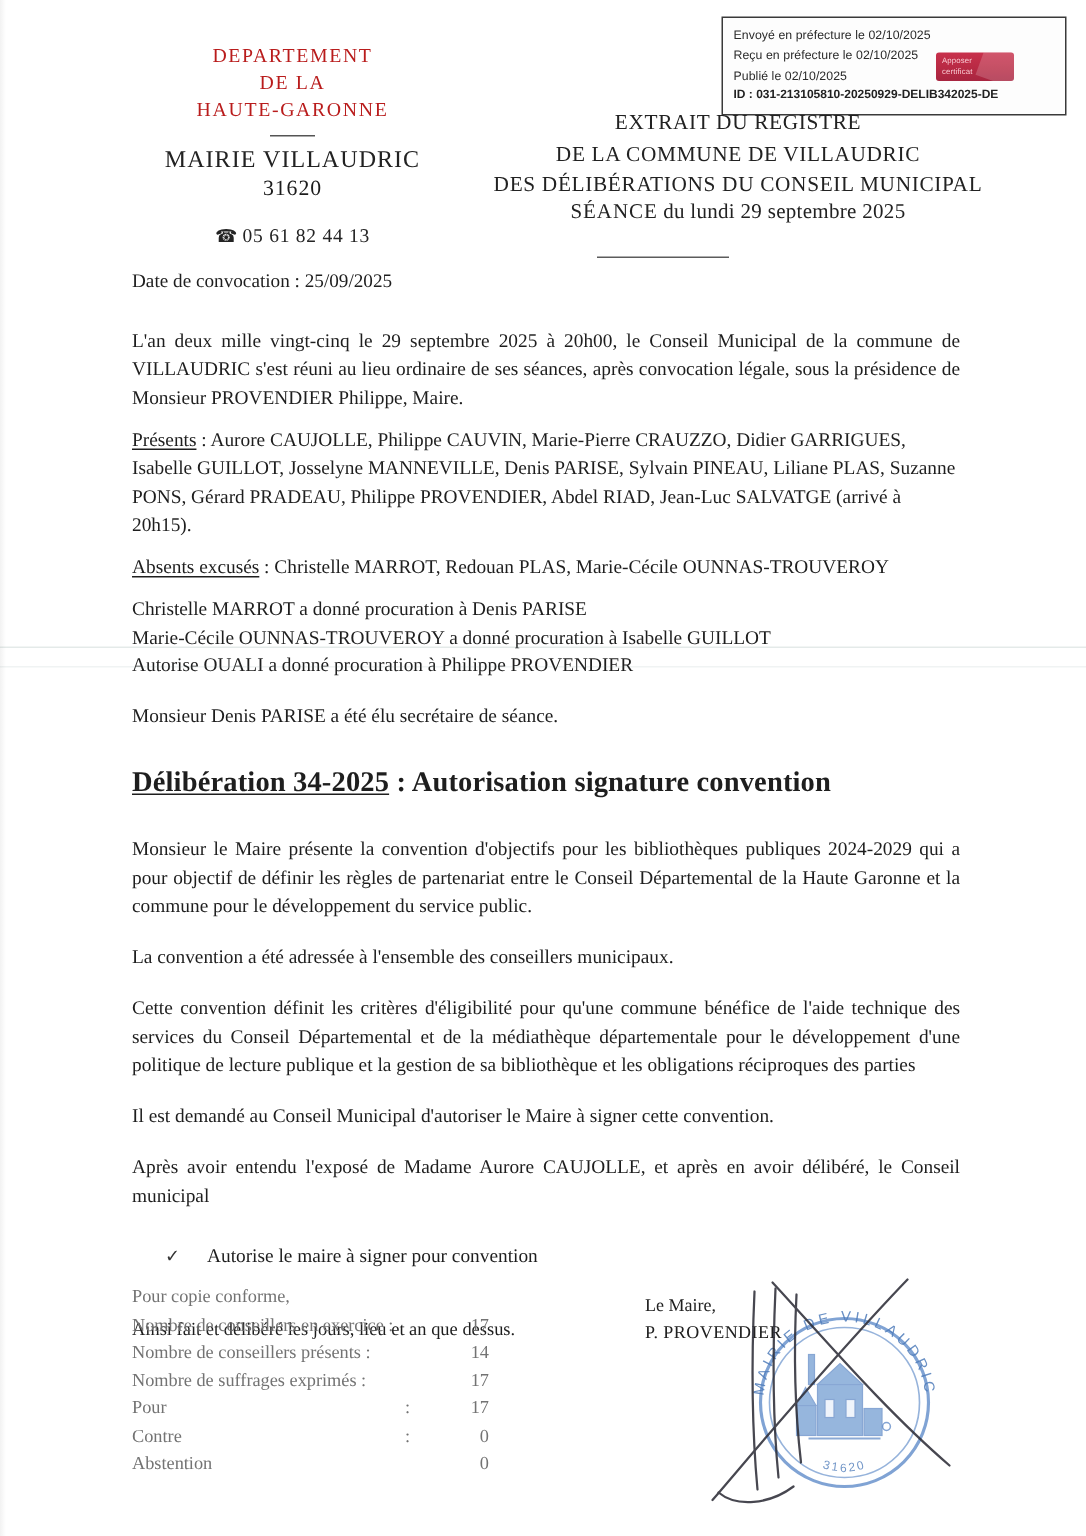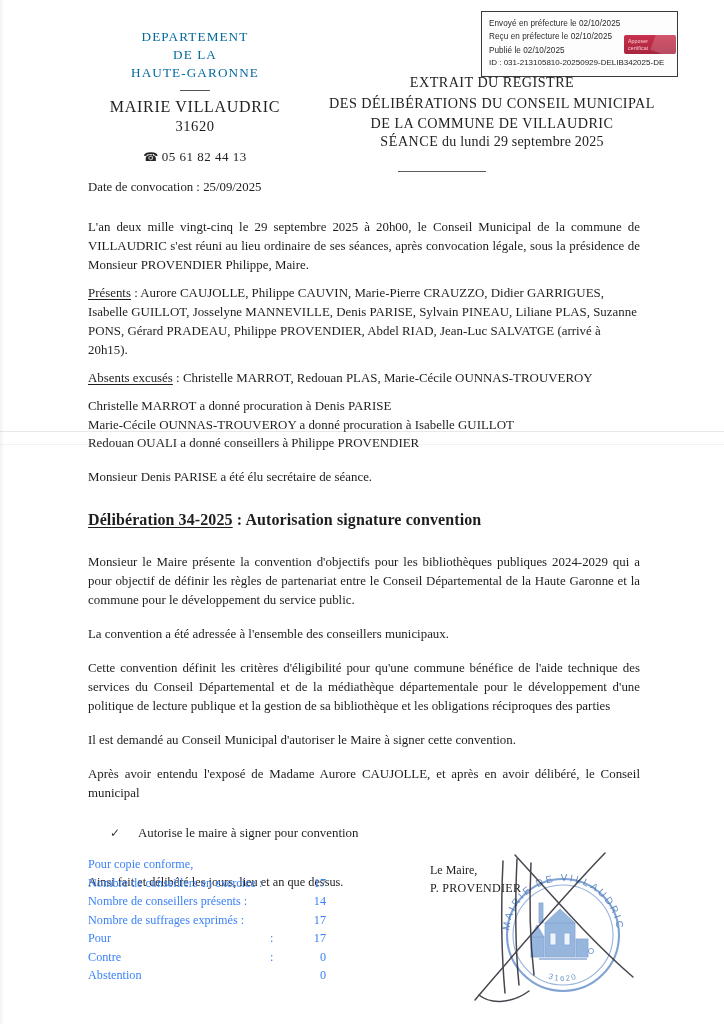--- a/index.html
+++ b/index.html
@@ -19,40 +19,41 @@
     position: absolute;
     inset: 0;
     background: #ffffff;
   }
 
   
   .prefecture-box {
     position: absolute;
     left: 481px;
     top: 11px;
-    width: 197px;
+    width: 230px;
     height: 66px;
     border: 1px solid #3a3a3a;
     background: #fdfdfd;
     font-family: "Liberation Sans", "DejaVu Sans", sans-serif;
     box-sizing: border-box;
     padding: 5px 0 0 7px;
   }
   .prefecture-box .pline {
     font-size: 8.2px;
     line-height: 1.62;
     color: #2a2a2a;
     letter-spacing: 0.05px;
     white-space: nowrap;
   }
   .prefecture-box .pid {
     font-size: 8px;
     margin-top: 1px;
     color: #222;
     white-space: nowrap;
+    font-weight: bold;
   }
   .red-badge {
     position: absolute;
     left: 142px;
     top: 23px;
     width: 52px;
     height: 19px;
     background: linear-gradient(180deg,#c8314c 0%, #b82a44 55%, #a82540 100%);
     border-radius: 2px;
     overflow: hidden;
@@ -82,21 +83,21 @@
     position: absolute;
     left: 70px;
     top: 28px;
     width: 250px;
     text-align: center;
   }
   .letterhead .dep {
     font-size: 13.2px;
     letter-spacing: 1.1px;
     line-height: 1.38;
-    color: #0369a1;
+    color: #b91c1c;
   }
   .lh-rule {
     width: 30px;
     height: 1px;
     background: #555;
     margin: 7px auto 5px auto;
   }
   .letterhead .mairie {
     font-size: 16px;
     letter-spacing: 0.7px;
@@ -167,21 +168,21 @@
   .gap-s { height: 9px; }
   .gap-m { height: 15px; }
   .gap-l { height: 21px; }
   .just { text-align: justify; }
   u.lbl { text-decoration: underline; text-underline-offset: 1.5px; }
 
   .convoc { font-size: 12.8px; font-family: Liberation Serif, serif; }
 
   .delib-title {
     font-weight: bold;
-    font-size: 16px;
+    font-size: 19px;
     letter-spacing: 0.1px;
   }
   .delib-title .under {
     text-decoration: underline;
     text-underline-offset: 2px;
   }
 
   .bullet-row {
     display: flex;
     align-items: baseline;
@@ -197,21 +198,21 @@
 
   .ainsi { font-size: 12.3px; }
 
   
   .tally {
     position: absolute;
     left: 88px;
     top: 855px;
     font-size: 12.2px;
     line-height: 1.52;
-    color: #3b82f6;
+    color: #737373;
   }
   .tally .tline { display: flex; white-space: pre; }
   .tally .tlabel { display: inline-block; width: 182px; }
   .tally .tcolon { display: inline-block; width: 30px; text-align: left; }
   .tally .tval { display: inline-block; width: 26px; text-align: right; }
 
   
   .sign-block {
     position: absolute;
     left: 430px;
@@ -283,22 +284,22 @@
     <div class="lh-rule"></div>
     <div class="mairie">MAIRIE VILLAUDRIC</div>
     <div class="cp">31620</div>
     <div class="tel">
       <span class="phone-glyph">☎</span><span>05 61 82 44 13</span>
     </div>
   </div>
 
   <div class="title-block">
     <div class="t1">EXTRAIT DU REGISTRE</div>
+    <div class="t1">DE LA COMMUNE DE VILLAUDRIC</div>
     <div class="t1">DES DÉLIBÉRATIONS DU CONSEIL MUNICIPAL</div>
-    <div class="t1">DE LA COMMUNE DE VILLAUDRIC</div>
   </div>
   <div class="seance">
     <span class="sc-caps">SÉANCE</span><span> du lundi 29 septembre 2025</span>
   </div>
   <div class="seance-rule"></div>
 
   <div class="body-wrap">
 
     <div class="p convoc">Date de convocation : 25/09/2025</div>
 
@@ -311,21 +312,21 @@
     <div class="p"><u class="lbl">Présents</u><span> : Aurore CAUJOLLE, Philippe CAUVIN, Marie-Pierre CRAUZZO, Didier GARRIGUES, Isabelle GUILLOT, Josselyne MANNEVILLE, Denis PARISE, Sylvain PINEAU, Liliane PLAS, Suzanne PONS, Gérard PRADEAU, Philippe PROVENDIER, Abdel RIAD, Jean-Luc SALVATGE (arrivé à 20h15).</span></div>
 
     <div class="gap-s"></div>
 
     <div class="p"><u class="lbl">Absents excusés</u><span> : Christelle MARROT, Redouan PLAS, Marie-Cécile OUNNAS-TROUVEROY</span></div>
 
     <div class="gap-s"></div>
 
     <div class="p">Christelle MARROT a donné procuration à Denis PARISE</div>
     <div class="p">Marie-Cécile OUNNAS-TROUVEROY a donné procuration à Isabelle GUILLOT</div>
-    <div class="p">Redouan OUALI a donné conseillers à Philippe PROVENDIER</div>
+    <div class="p">Autorise OUALI a donné procuration à Philippe PROVENDIER</div>
 
     <div class="gap-m"></div>
 
     <div class="p">Monsieur Denis PARISE a été élu secrétaire de séance.</div>
 
     <div class="gap-l"></div>
 
     <div class="p delib-title"><span class="under">Délibération 34-2025</span><span> : Autorisation signature convention</span></div>
 
     <div class="gap-l"></div>

